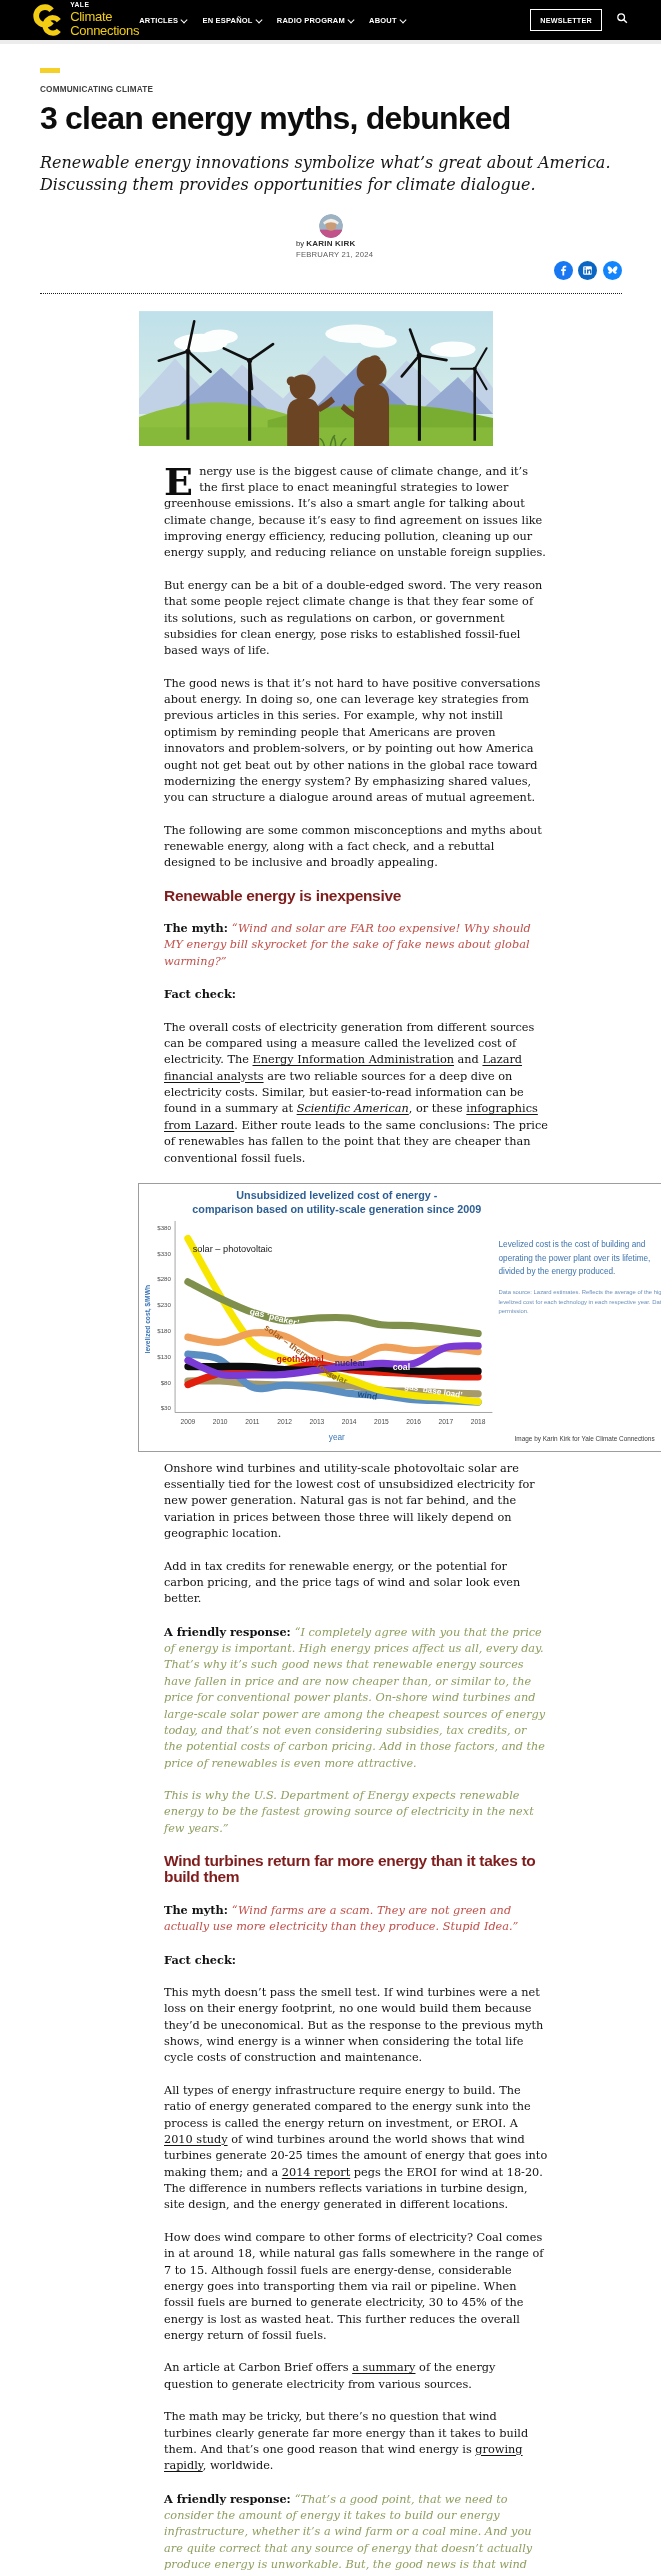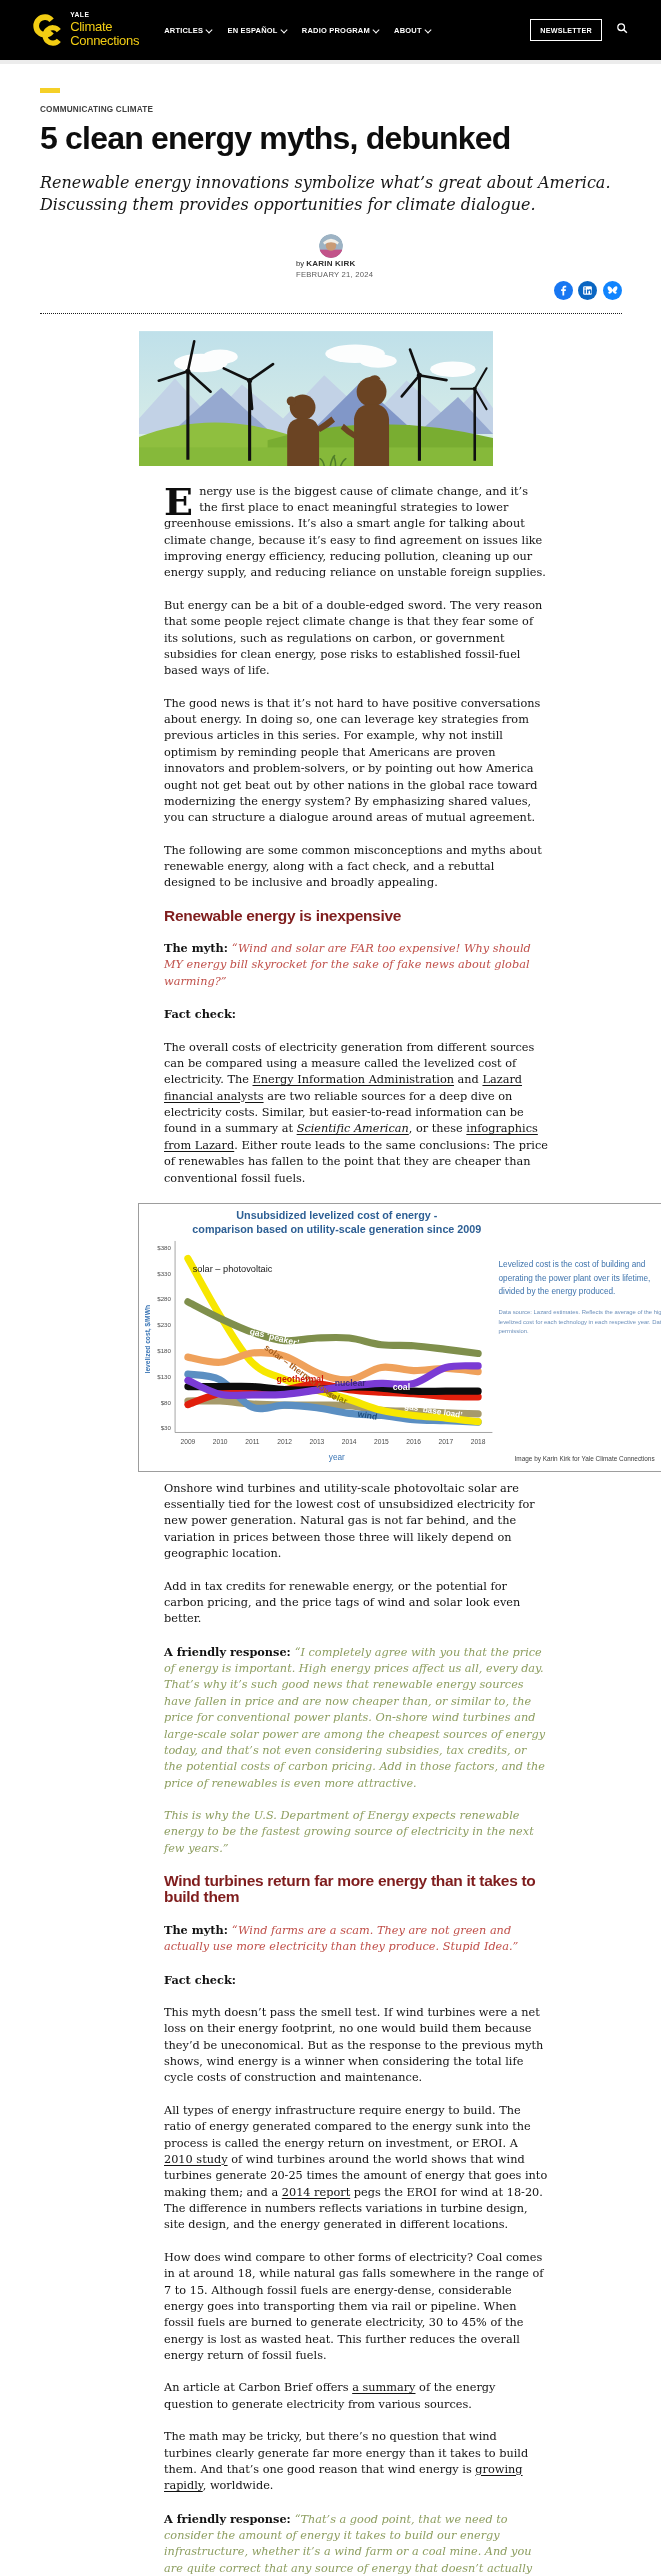--- a/index.html
+++ b/index.html
@@ -1,25 +1,25 @@
 <!DOCTYPE html>
 <html style="font-size:8.2px"><head>
 <meta charset="utf-8">
 <style>
   html,body{margin:0;padding:0;background:#fff;}
   .page{width:662px;height:3091px;overflow:hidden;position:relative;background:#fff;
         font-family:"Liberation Sans",sans-serif;color:#1a1a1a;}
 
   
-  .topbar{background:#000;height:60px;display:flex;align-items:center;padding:0 32px;box-sizing:border-box;}
+  .topbar{background:#000;height:40px;display:flex;align-items:center;padding:0 32px;box-sizing:border-box;}
   .brand{display:flex;align-items:center;gap:6.2px;}
   .brand-text{line-height:1;}
   .brand-yale{color:#fff;font-size:6.7px;font-weight:bold;letter-spacing:0.5px;margin-bottom:1.5px;}
   .brand-line{color:#f2cd13;font-size:13px;letter-spacing:-0.3px;line-height:1.05;}
-  .nav{display:flex;gap:16.5px;margin-left:25px;text-align:center;}
+  .nav{display:flex;gap:16.5px;text-align:center;}
   .nav a{color:#fff;text-decoration:none;font-weight:bold;font-size:7.5px;letter-spacing:0.2px;display:flex;align-items:center;gap:3.1px;}
   .caret{display:inline-block;width:3.6px;height:3.6px;border-right:1px solid #fff;border-bottom:1px solid #fff;transform:rotate(45deg) translateY(-1px);}
   .newsletter{margin-left:auto;border:1px solid #fff;color:#fff;text-decoration:none;font-weight:bold;font-size:7.2px;padding:5.7px 9.3px;letter-spacing:0.2px;}
   .searchbtn{background:none;border:none;margin-left:11.3px;cursor:pointer;padding:2.1px;}
   .substrip{height:4.1px;background:#ececec;}
 
   
   .wrap{padding:0 40px;box-sizing:border-box;}
   .accent{width:19.6px;height:4.6px;background:#f5d028;margin-top:24px;}
   .category{margin-top:12px;font-size:8.2px;font-weight:bold;color:#3f3f3f;letter-spacing:0.2px;}
@@ -77,21 +77,21 @@
         <circle cx="10" cy="10" r="6.5" fill="none" stroke="#fff" stroke-width="2.4"></circle>
         <line x1="15" y1="15" x2="21" y2="21" stroke="#fff" stroke-width="2.8"></line>
       </svg>
     </button>
   </div>
   <div class="substrip"></div>
 
   <div class="wrap">
     <div class="accent"></div>
     <div class="category">COMMUNICATING CLIMATE</div>
-    <h1 class="title">5 clean energy myths, debunked</h1>
+    <h1 class="title">3 clean energy myths, debunked</h1>
     <div class="subtitle">Renewable energy innovations symbolize what’s great about America. Discussing them provides opportunities for climate dialogue.</div>
 
     <div class="byline-row">
       <div class="avatar">
         <svg width="24" height="24" viewBox="0 0 46 46">
           <defs>
               <clipPath id="avclip">
                 <circle cx="23" cy="23" r="23"></circle>
               </clipPath>
             </defs>

